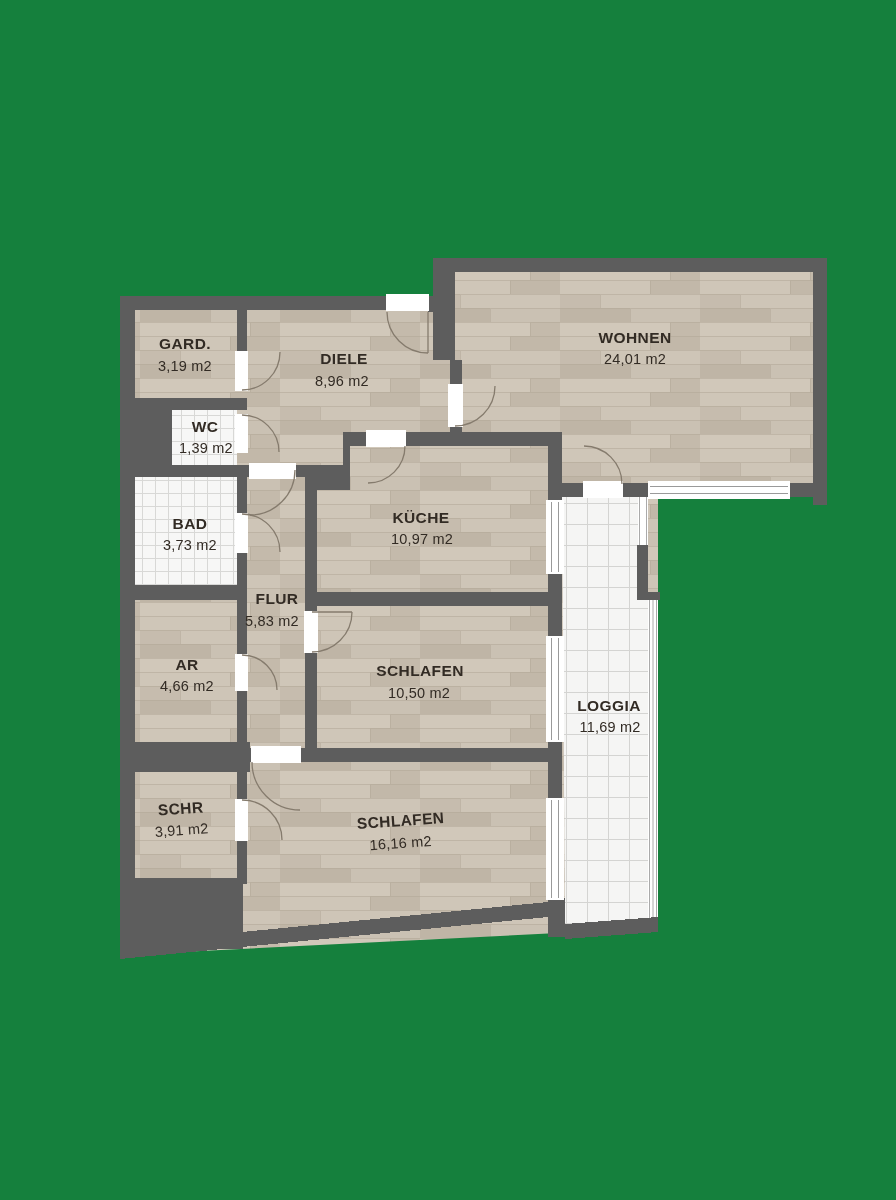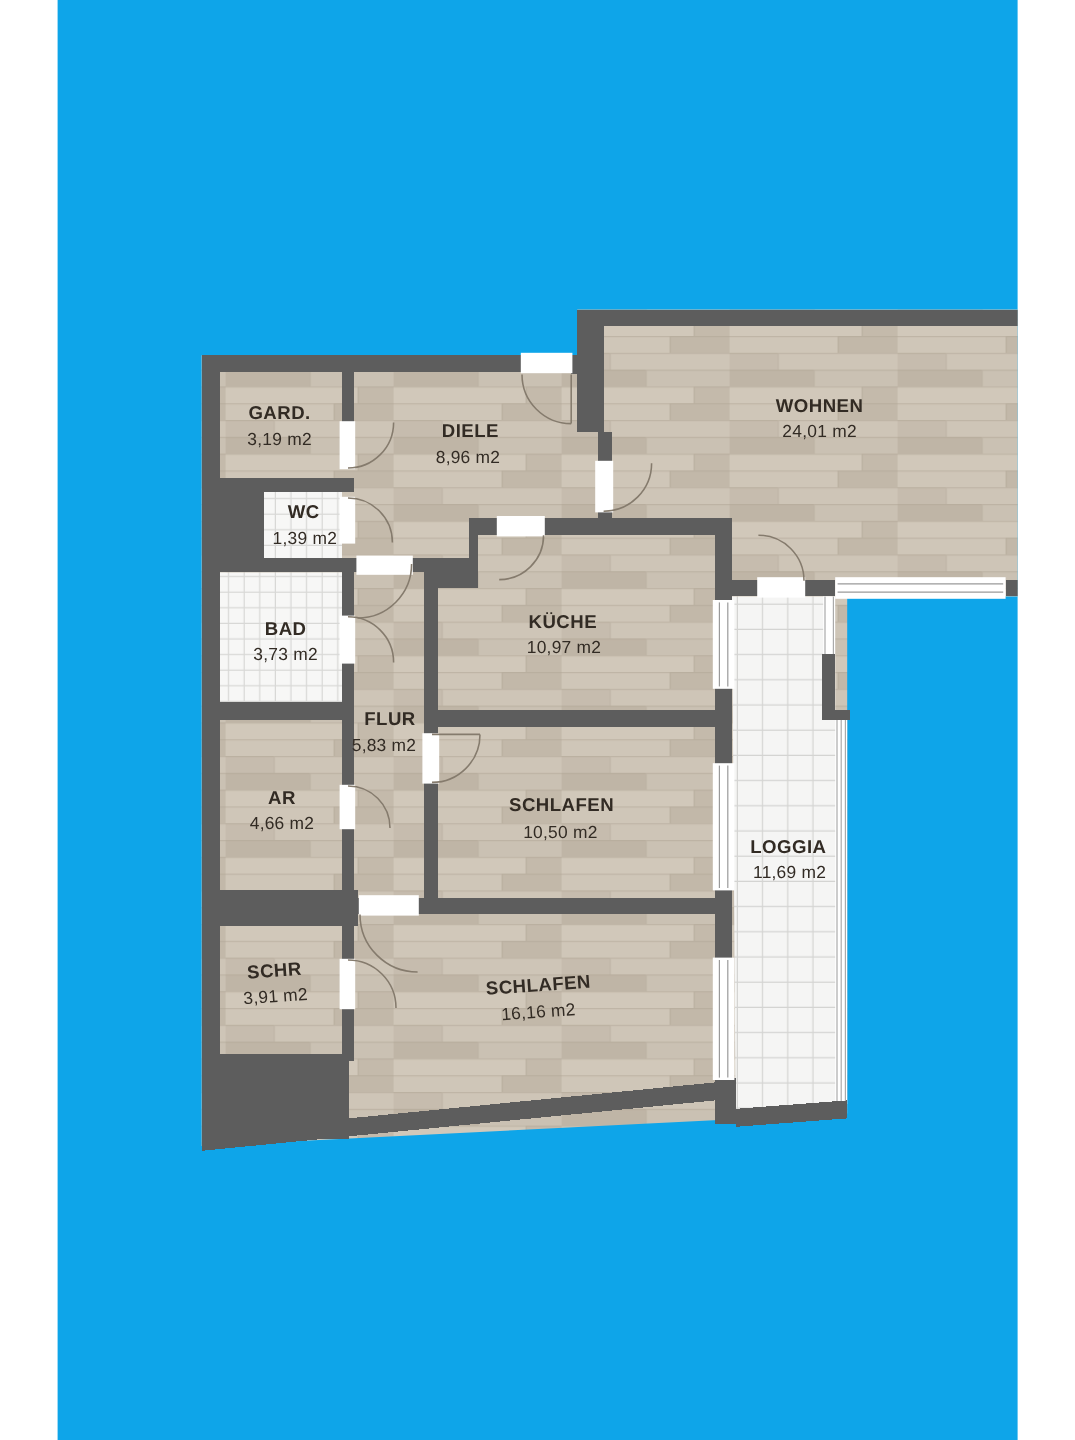--- a/index.html
+++ b/index.html
@@ -1,16 +1,16 @@
 <!DOCTYPE html>
 <html><head>
 <meta charset="utf-8">
 <style>
   html,body{margin:0;padding:0;background:#ffffff;}
-  .stage{position:relative;width:800px;height:1200px;background:#0ea5e9;overflow:hidden;margin:0 auto;
+  .stage{position:relative;width:896px;height:1200px;background:#15803d;overflow:hidden;margin:0 auto;
          font-family:"Liberation Sans", sans-serif;}
   svg{display:block}
   text{font-family:"Liberation Sans", sans-serif;text-anchor:middle;fill:#322b24;}
   text.rname{font-size:15.5px;font-weight:700;letter-spacing:.4px;}
   text.rarea{font-size:14.5px;font-weight:500;letter-spacing:.2px;}
   .wall{fill:#5d5d5d;}
   .gap{fill:#ffffff;}
   .arc{fill:none;stroke:#857b6d;stroke-width:1.3;}
   .winline{stroke:#9a9a9a;stroke-width:1;}
   .railline{stroke:#aaaaaa;stroke-width:1;}

